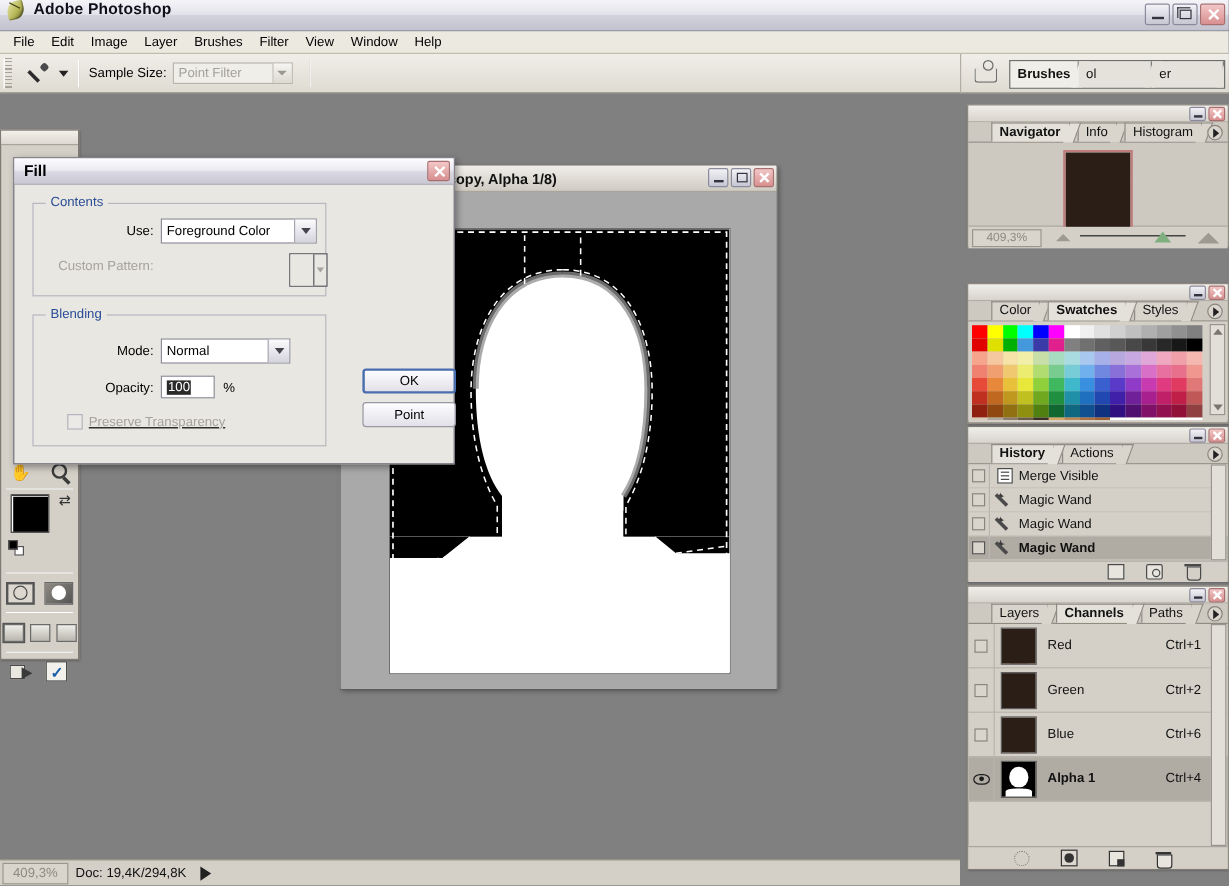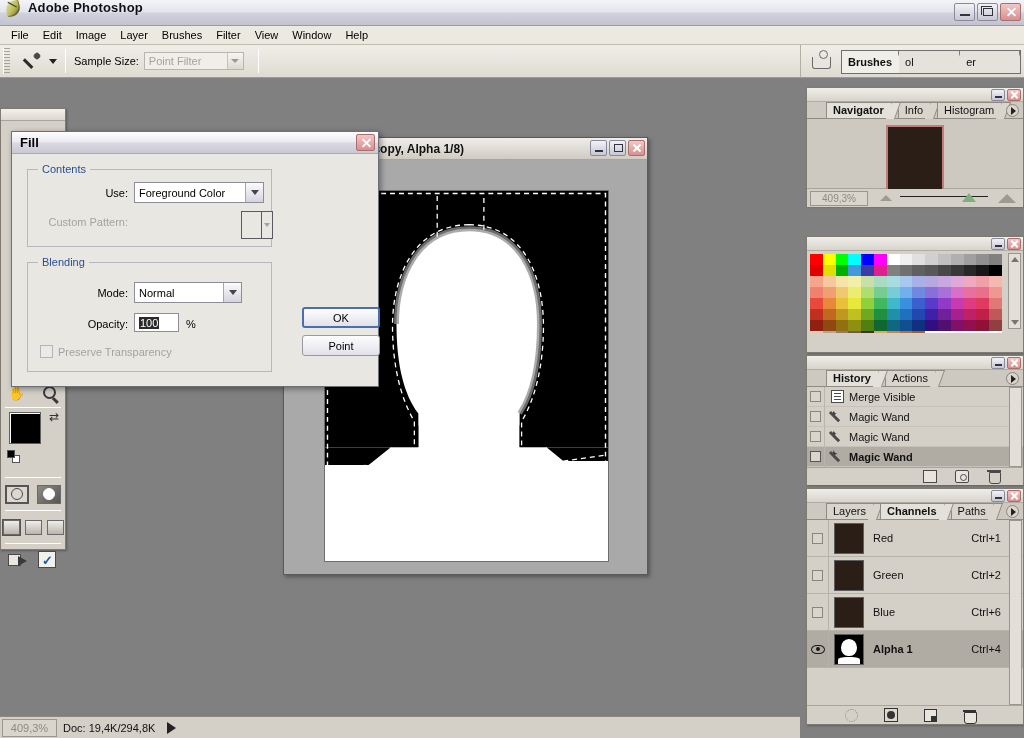--- a/index.html
+++ b/index.html
@@ -620,20 +620,28 @@
   </div>
 
   <div class="palette" id="pal-swatches">
     <div class="pal-titlebar">
       <div class="pal-wb">
         <div class="pwb min">
             <i></i>
           </div>
         <div class="pwb close"><i></i></div>
       </div>
+    </div>
+    <div class="pal-tabs">
+      <div class="pal-tab">Color</div>
+      <div class="pal-tab active">Swatches</div>
+      <div class="pal-tab">Styles</div>
+      <div class="pal-menu">
+          <span class="tri"></span>
+        </div>
     </div>
     <div class="sw-area">
       <div class="sw-grid" id="swatch-grid">
           <div class="sw-cell" style="background: rgb(255, 0, 0);"></div>
           <div class="sw-cell" style="background: rgb(255, 255, 0);"></div>
           <div class="sw-cell" style="background: rgb(0, 255, 0);"></div>
           <div class="sw-cell" style="background: rgb(0, 255, 255);"></div>
           <div class="sw-cell" style="background: rgb(0, 0, 255);"></div>
           <div class="sw-cell" style="background: rgb(255, 0, 255);"></div>
           <div class="sw-cell" style="background: rgb(255, 255, 255);"></div>
@@ -930,21 +938,21 @@
         <span>Normal</span>
         <span class="arrow">
             <span class="t"></span>
           </span>
       </div>
       <div class="fld-label" style="left:40px; top:55px; width:60px;">Opacity:</div>
       <div class="textinput" style="left:106px; top:50px; width:45px;">
         <span class="hl">100</span>
       </div>
       <div class="fld-label" style="left:158px; top:55px; width:14px; text-align:left;">%</div>
-      <div class="chk-row" style="left:12px; top:82px;">
+      <div class="chk-row" style="left:28px; top:82px;text-decoration:underline;">
         <div class="chk-box"></div>
         <span class="fld-label dim" style="position:static; text-align:left;">Preserve Transparency</span>
       </div>
     </div>
 
     <div class="btn default" id="btn-ok">OK</div>
     <div class="btn" id="btn-cancel">Point</div>
   </div>
 
 </div>

